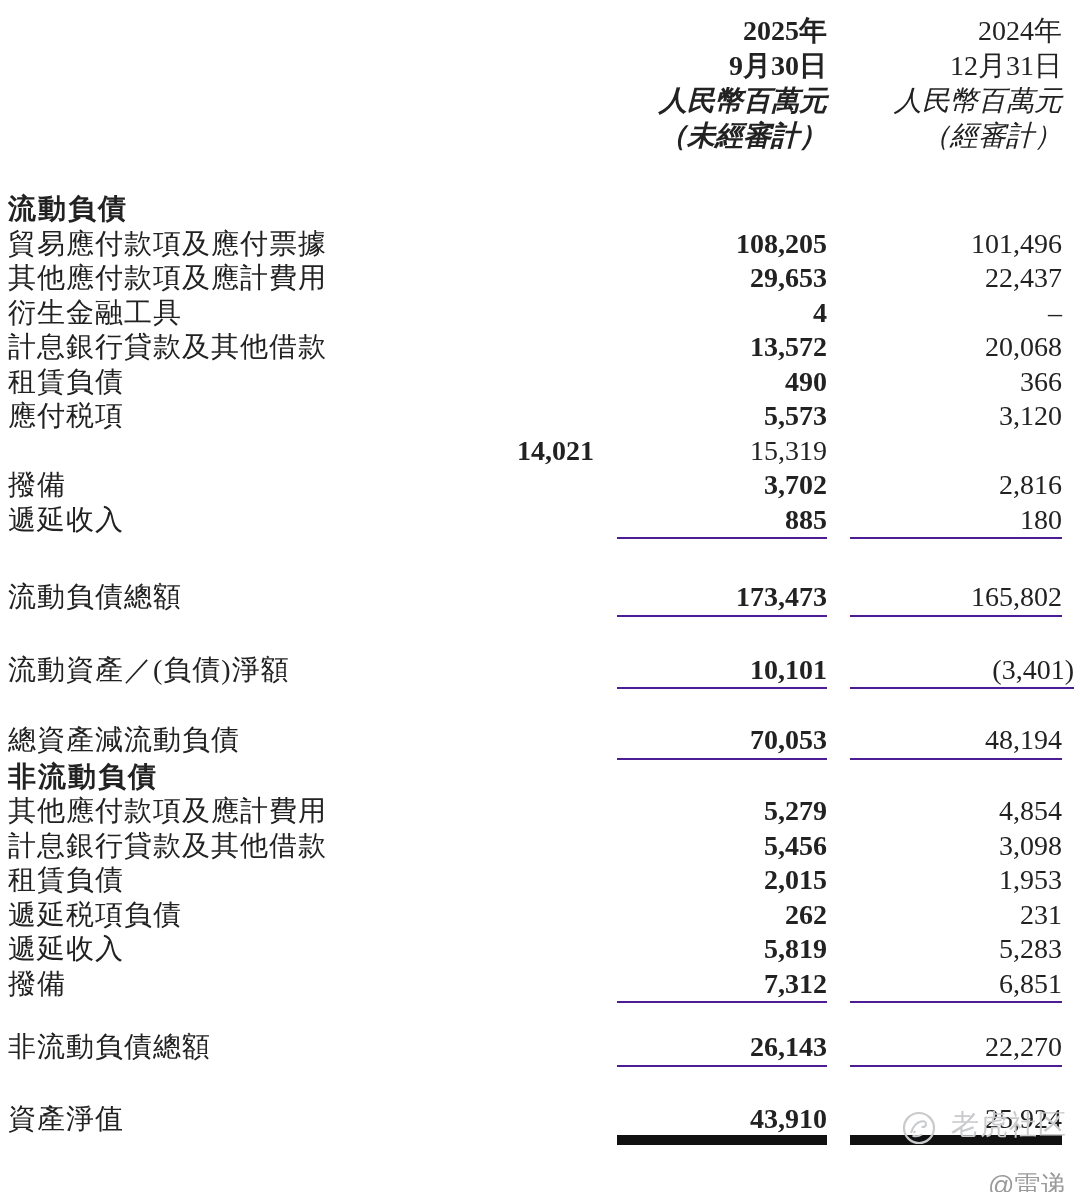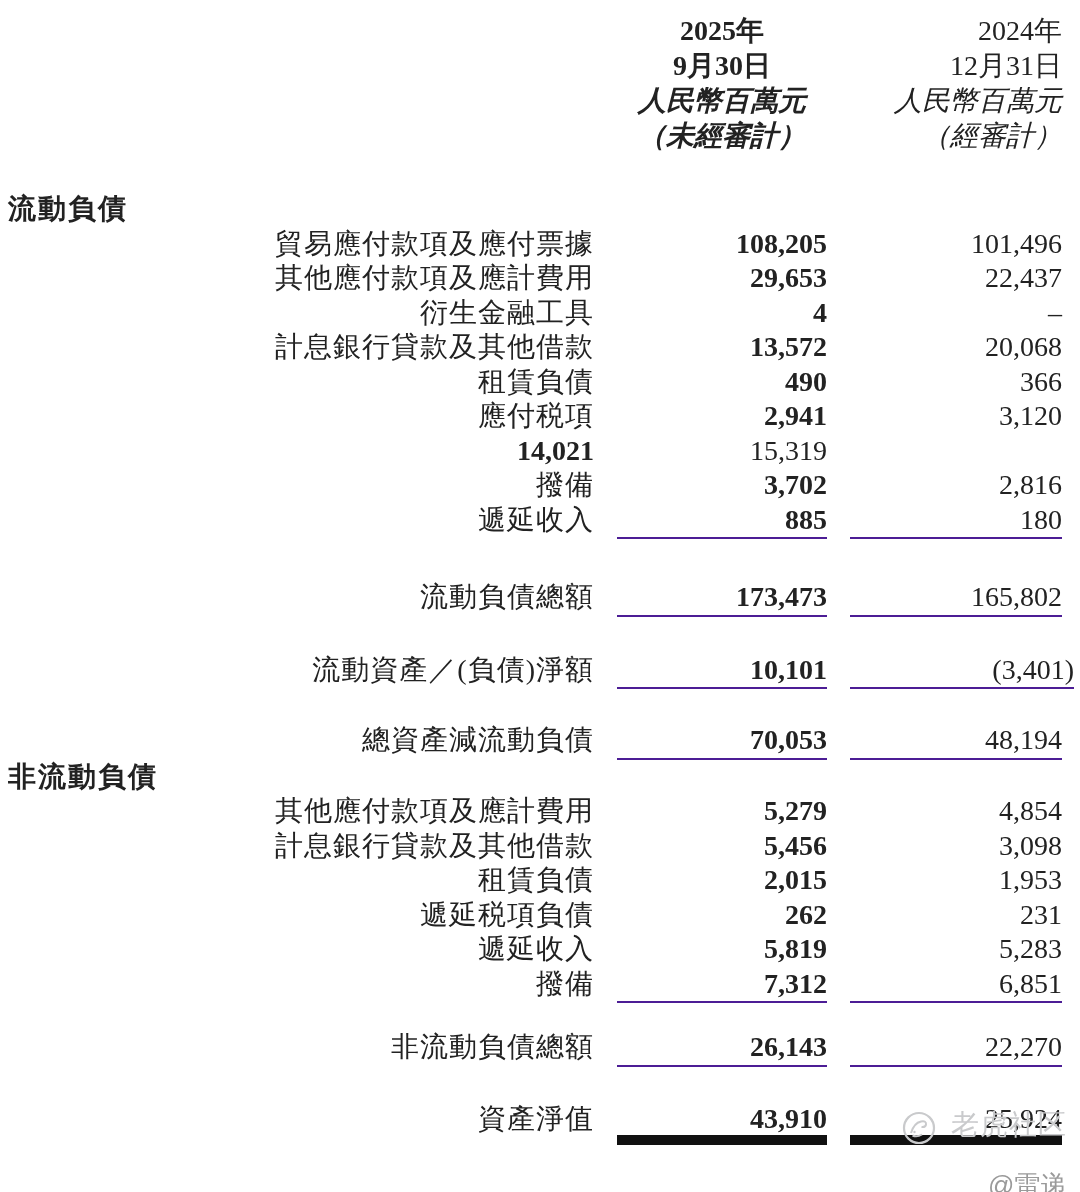--- a/index.html
+++ b/index.html
@@ -21,39 +21,39 @@
     display: grid;
     grid-template-columns: 1fr 210px 212px;
     column-gap: 23px;
     padding-left: 8px;
     padding-right: 18px;
   }
   .cell { min-width: 0; }
   .num { text-align: right; }
   .v25 { font-weight: 700; }
   .item { line-height: 34.5px; }
-  .label { white-space: nowrap; letter-spacing: 1px; text-align: right; }
+  .label { white-space: nowrap; letter-spacing: 1px; }
 
   
   .ruled .num { border-bottom: 2px solid #4c1d95; }
 
   
   .sec-title {
     font-family: "Liberation Sans", "DejaVu Sans", sans-serif;
     font-weight: 700;
     line-height: 34.5px;
     letter-spacing: 2px;
   }
   .st1 { margin-top: 39px; }
   .st2 { }
 
   
   .header { padding-top: 13px; }
   .header .num { line-height: 35px; }
-  .h25 { font-weight: 700; text-align: center; }
+  .h25 { font-weight: 700; }
   .it { font-style: italic; }
 
   
   .t-current    { margin-top: 41px; line-height: 34.5px; }
   .t-netcur     { margin-top: 36px; line-height: 34.5px; }
   .t-less       { margin-top: 34px; line-height: 34.5px; }
   .t-nct        { margin-top: 27px; line-height: 34.5px; }
   .t-netassets  { margin-top: 37px; line-height: 30px; }
 
   
@@ -127,21 +127,21 @@
     <div class="cell num v25">13,572</div>
     <div class="cell num">20,068</div>
   </div>
   <div class="row item">
     <div class="cell label">租賃負債</div>
     <div class="cell num v25">490</div>
     <div class="cell num">366</div>
   </div>
   <div class="row item">
     <div class="cell label">應付税項</div>
-    <div class="cell num v25">2,941</div>
+    <div class="cell num v25">5,573</div>
     <div class="cell num">3,120</div>
   </div>
   <div class="row item">
     <div class="cell num v25">14,021</div>
     <div class="cell num">15,319</div>
   </div>
   <div class="row item">
     <div class="cell label">撥備</div>
     <div class="cell num v25">3,702</div>
     <div class="cell num">2,816</div>

